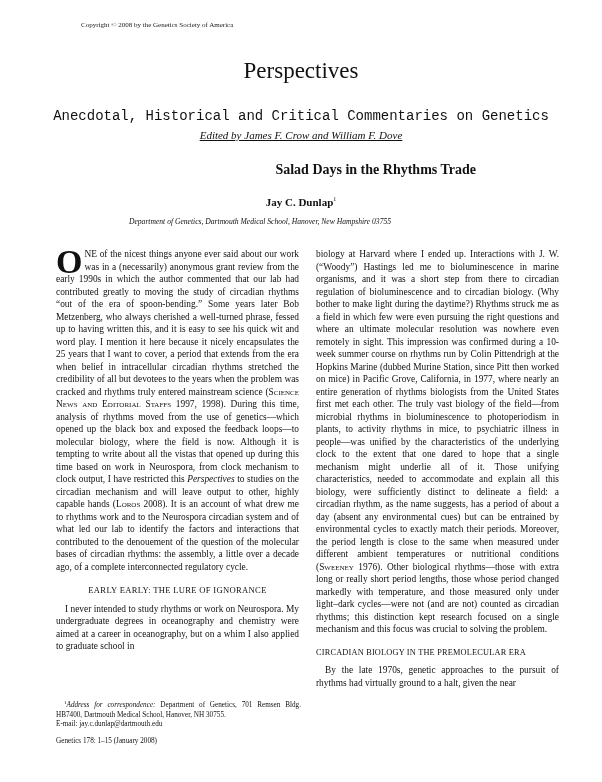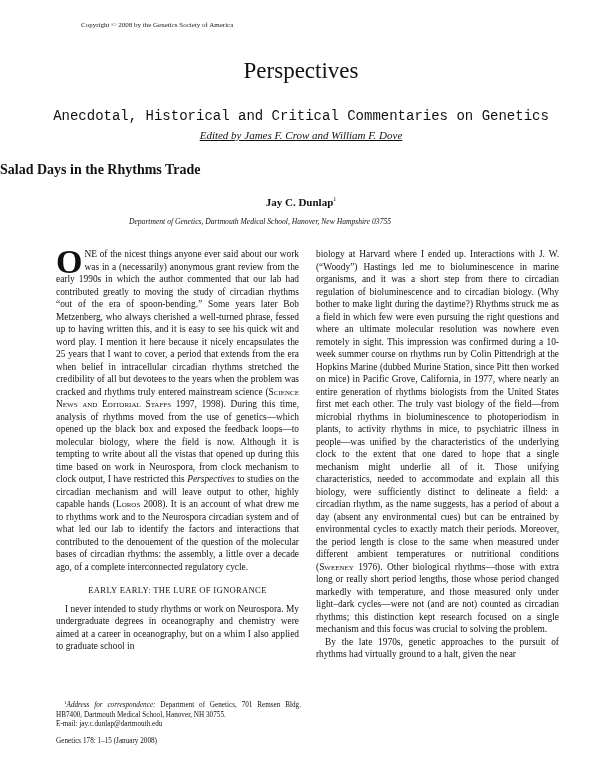--- a/index.html
+++ b/index.html
@@ -1,21 +1,21 @@
 <!DOCTYPE html>
 <html><head>
 <meta charset="utf-8">
 <style>
   html, body { margin:0; padding:0; background:#ffffff; }
   body { width:602px; height:782px; position:relative; overflow:hidden; font-family:"Liberation Serif","DejaVu Serif",serif; color:#111; }
   .copyright { position:absolute; left:49px; top:21px; font-size:7px; color:#222;padding-left:32px; }
   .journal-title { position:absolute; left:0; width:602px; top:58px; text-align:center; font-size:23px; color:#111; }
   .subtitle { position:absolute; left:0; width:602px; top:108px; text-align:center; font-size:14px;font-family:Liberation Mono, monospace; }
   .editors { position:absolute; left:0; width:602px; top:129px; text-align:center; font-size:11px; font-style:italic;text-decoration:underline; }
-  .article-title { position:absolute; left:0; width:476px; top:162px; text-align:left; font-size:14px; font-weight:bold; }
+  .article-title { position:absolute; left:0; width:476px; top:162px; text-align:right; font-size:14px; font-weight:bold; }
   .author { position:absolute; left:0; width:602px; top:196px; text-align:center; font-size:11px; font-weight:bold; }
   .author sup { font-size:6px; font-weight:normal; }
   .affiliation { position:absolute; left:0; width:520px; top:217px; text-align:center; font-size:7.6px; font-style:italic; }
   .col { position:absolute; width:243px; font-size:9.4px; line-height:12.5px; text-align:justify; hyphens:auto; }
   .col-left { left:56px; top:248px; }
   .col-right { left:316px; top:248px; }
   .col p { margin:0; }
   .indent { text-indent:9px; }
   .dropcap { float:left; font-size:34px; line-height:26px; margin:1px 2px -2px 0; font-weight:bold; }
   .sc { font-variant:small-caps; }
@@ -38,20 +38,21 @@
 <div class="affiliation">Department of Genetics, Dartmouth Medical School, Hanover, New Hampshire 03755</div>
 
 <div class="col col-left">
   <p><span class="dropcap">O</span><span>NE of the nicest things anyone ever said about our work was in a (necessarily) anonymous grant review from the early 1990s in which the author commented that our lab had contributed greatly to moving the study of circadian rhythms “out of the era of spoon-bending.” Some years later Bob Metzenberg, who always cherished a well-turned phrase, fessed up to having written this, and it is easy to see his quick wit and word play. I mention it here because it nicely encapsulates the 25 years that I want to cover, a period that extends from the era when belief in intracellular circadian rhythms stretched the credibility of all but devotees to the years when the problem was cracked and rhythms truly entered mainstream science (</span><span class="sc">Science News and Editorial Staffs</span><span> 1997, 1998). During this time, analysis of rhythms moved from the use of genetics—which opened up the black box and exposed the feedback loops—to molecular biology, where the field is now. Although it is tempting to write about all the vistas that opened up during this time based on work in Neurospora, from clock mechanism to clock output, I have restricted this </span><i>Perspectives</i><span> to studies on the circadian mechanism and will leave output to other, highly capable hands (</span><span class="sc">Loros</span><span> 2008). It is an account of what drew me to rhythms work and to the Neurospora circadian system and of what led our lab to identify the factors and interactions that contributed to the denouement of the question of the molecular bases of circadian rhythms: the assembly, a little over a decade ago, of a complete interconnected regulatory cycle.</span></p>
   <div class="heading">EARLY EARLY: THE LURE OF IGNORANCE</div>
   <p class="indent">I never intended to study rhythms or work on Neurospora. My undergraduate degrees in oceanography and chemistry were aimed at a career in oceanography, but on a whim I also applied to graduate school in</p>
 </div>
 
 <div class="col col-right">
   <p><span>biology at Harvard where I ended up. Interactions with J. W. (“Woody”) Hastings led me to bioluminescence in marine organisms, and it was a short step from there to circadian regulation of bioluminescence and to circadian biology. (Why bother to make light during the daytime?) Rhythms struck me as a field in which few were even pursuing the right questions and where an ultimate molecular resolution was nowhere even remotely in sight. This impression was confirmed during a 10-week summer course on rhythms run by Colin Pittendrigh at the Hopkins Marine (dubbed Murine Station, since Pitt then worked on mice) in Pacific Grove, California, in 1977, where nearly an entire generation of rhythms biologists from the United States first met each other. The truly vast biology of the field—from microbial rhythms in bioluminescence to photoperiodism in plants, to activity rhythms in mice, to psychiatric illness in people—was unified by the characteristics of the underlying clock to the extent that one dared to hope that a single mechanism might underlie all of it. Those unifying characteristics, needed to accommodate and explain all this biology, were sufficiently distinct to delineate a field: a circadian rhythm, as the name suggests, has a period of about a day (absent any environmental cues) but can be entrained by environmental cycles to exactly match their periods. Moreover, the period length is close to the same when measured under different ambient temperatures or nutritional conditions (</span><span class="sc">Sweeney</span><span> 1976). Other biological rhythms—those with extra long or really short period lengths, those whose period changed markedly with temperature, and those measured only under light–dark cycles—were not (and are not) counted as circadian rhythms; this distinction kept research focused on a single mechanism and this focus was crucial to solving the problem.</span></p>
+  <div class="heading-right">CIRCADIAN BIOLOGY IN THE PREMOLECULAR ERA</div>
   <p class="indent">By the late 1970s, genetic approaches to the pursuit of rhythms had virtually ground to a halt, given the near</p>
 </div>
 
 <div class="footnote">
   <span style="padding-left:8px"></span><sup>1</sup><i>Address for correspondence:</i><span> Department of Genetics, 701 Remsen Bldg. HB7400, Dartmouth Medical School, Hanover, NH 30755.</span><br>
   <span>E-mail: jay.c.dunlap@dartmouth.edu</span>
 </div>
 
 <div class="citation"><span>Genetics </span><b>178</b><span>: 1–15 (January 2008)</span></div>
 

